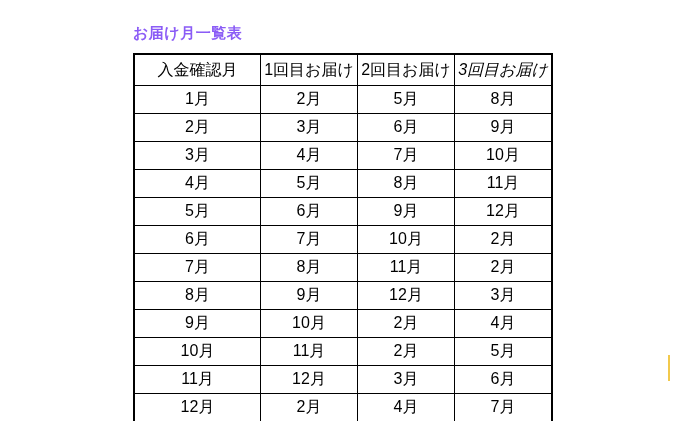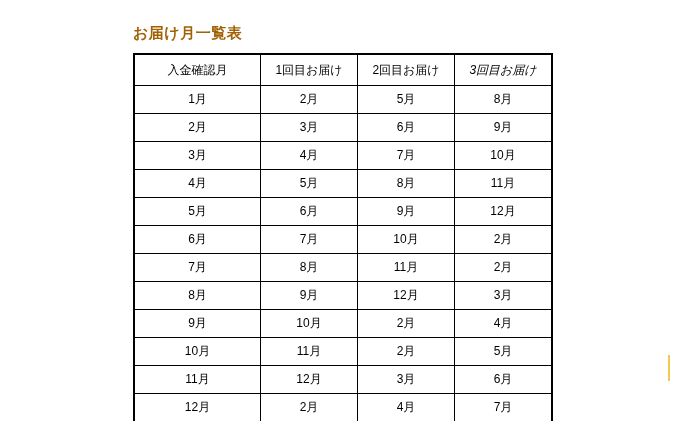--- a/index.html
+++ b/index.html
@@ -18,46 +18,46 @@
     width: 680px;
     height: 421px;
     background: #ffffff;
   }
   .title {
     position: absolute;
     left: 133px;
     top: 24px;
     font-size: 15px;
     font-weight: bold;
-    color: #a16207;
+    color: #8b5cf6;
     letter-spacing: 0.5px;
     white-space: nowrap;
   }
   .table-wrap {
     position: absolute;
     left: 133px;
     top: 53px;
   }
   table.delivery {
     border-collapse: collapse;
     table-layout: fixed;
   }
   table.delivery th,
   table.delivery td {
     border: 1px solid #000000;
     text-align: center;
     vertical-align: middle;
-    font-size: 12px;
+    font-size: 16px;
     color: #000000;
     font-weight: normal;
     height: 27px;
     padding: 0;
   }
   table.delivery th {
-    font-size: 12px;
+    font-size: 16px;
   }
   table.delivery th.col-0 { width: 125px; }
   table.delivery th.col-1 { width: 96px; }
   table.delivery th.col-2 { width: 96px; }
   table.delivery th.col-3 { width: 96px; font-style: italic; }
   table.delivery thead tr th {
     height: 30px;
   }
   
   table.delivery {

